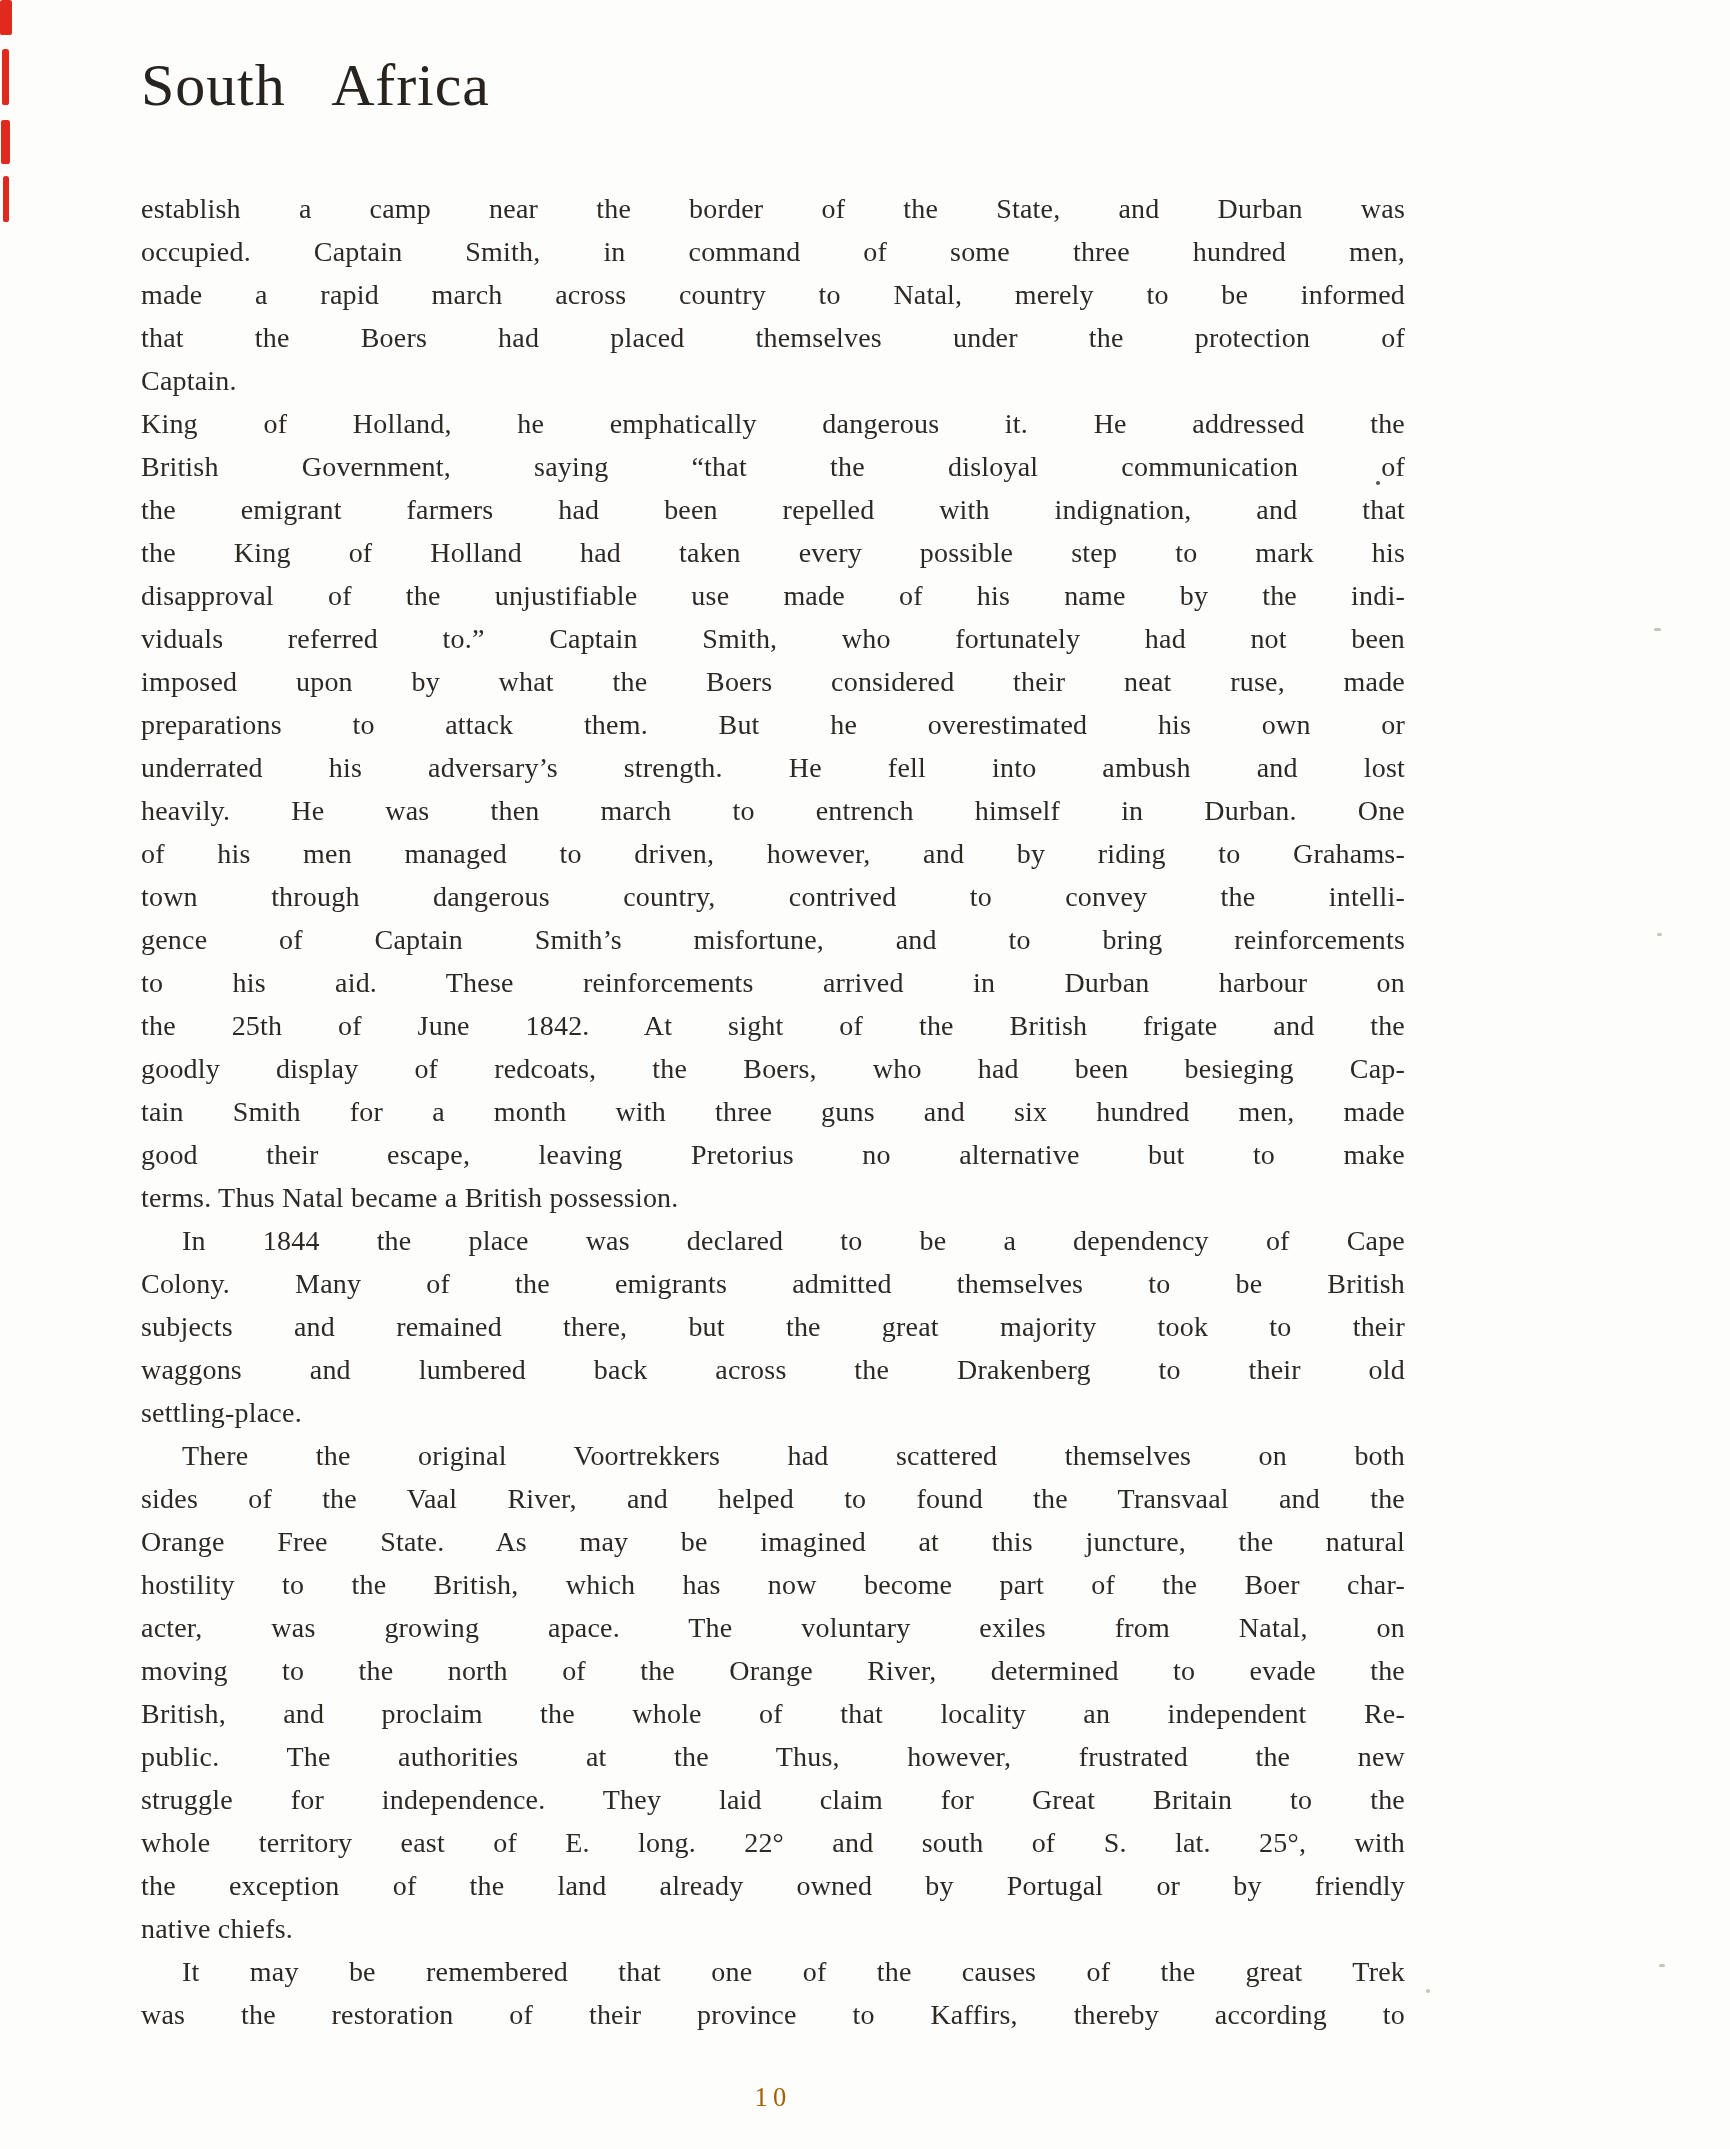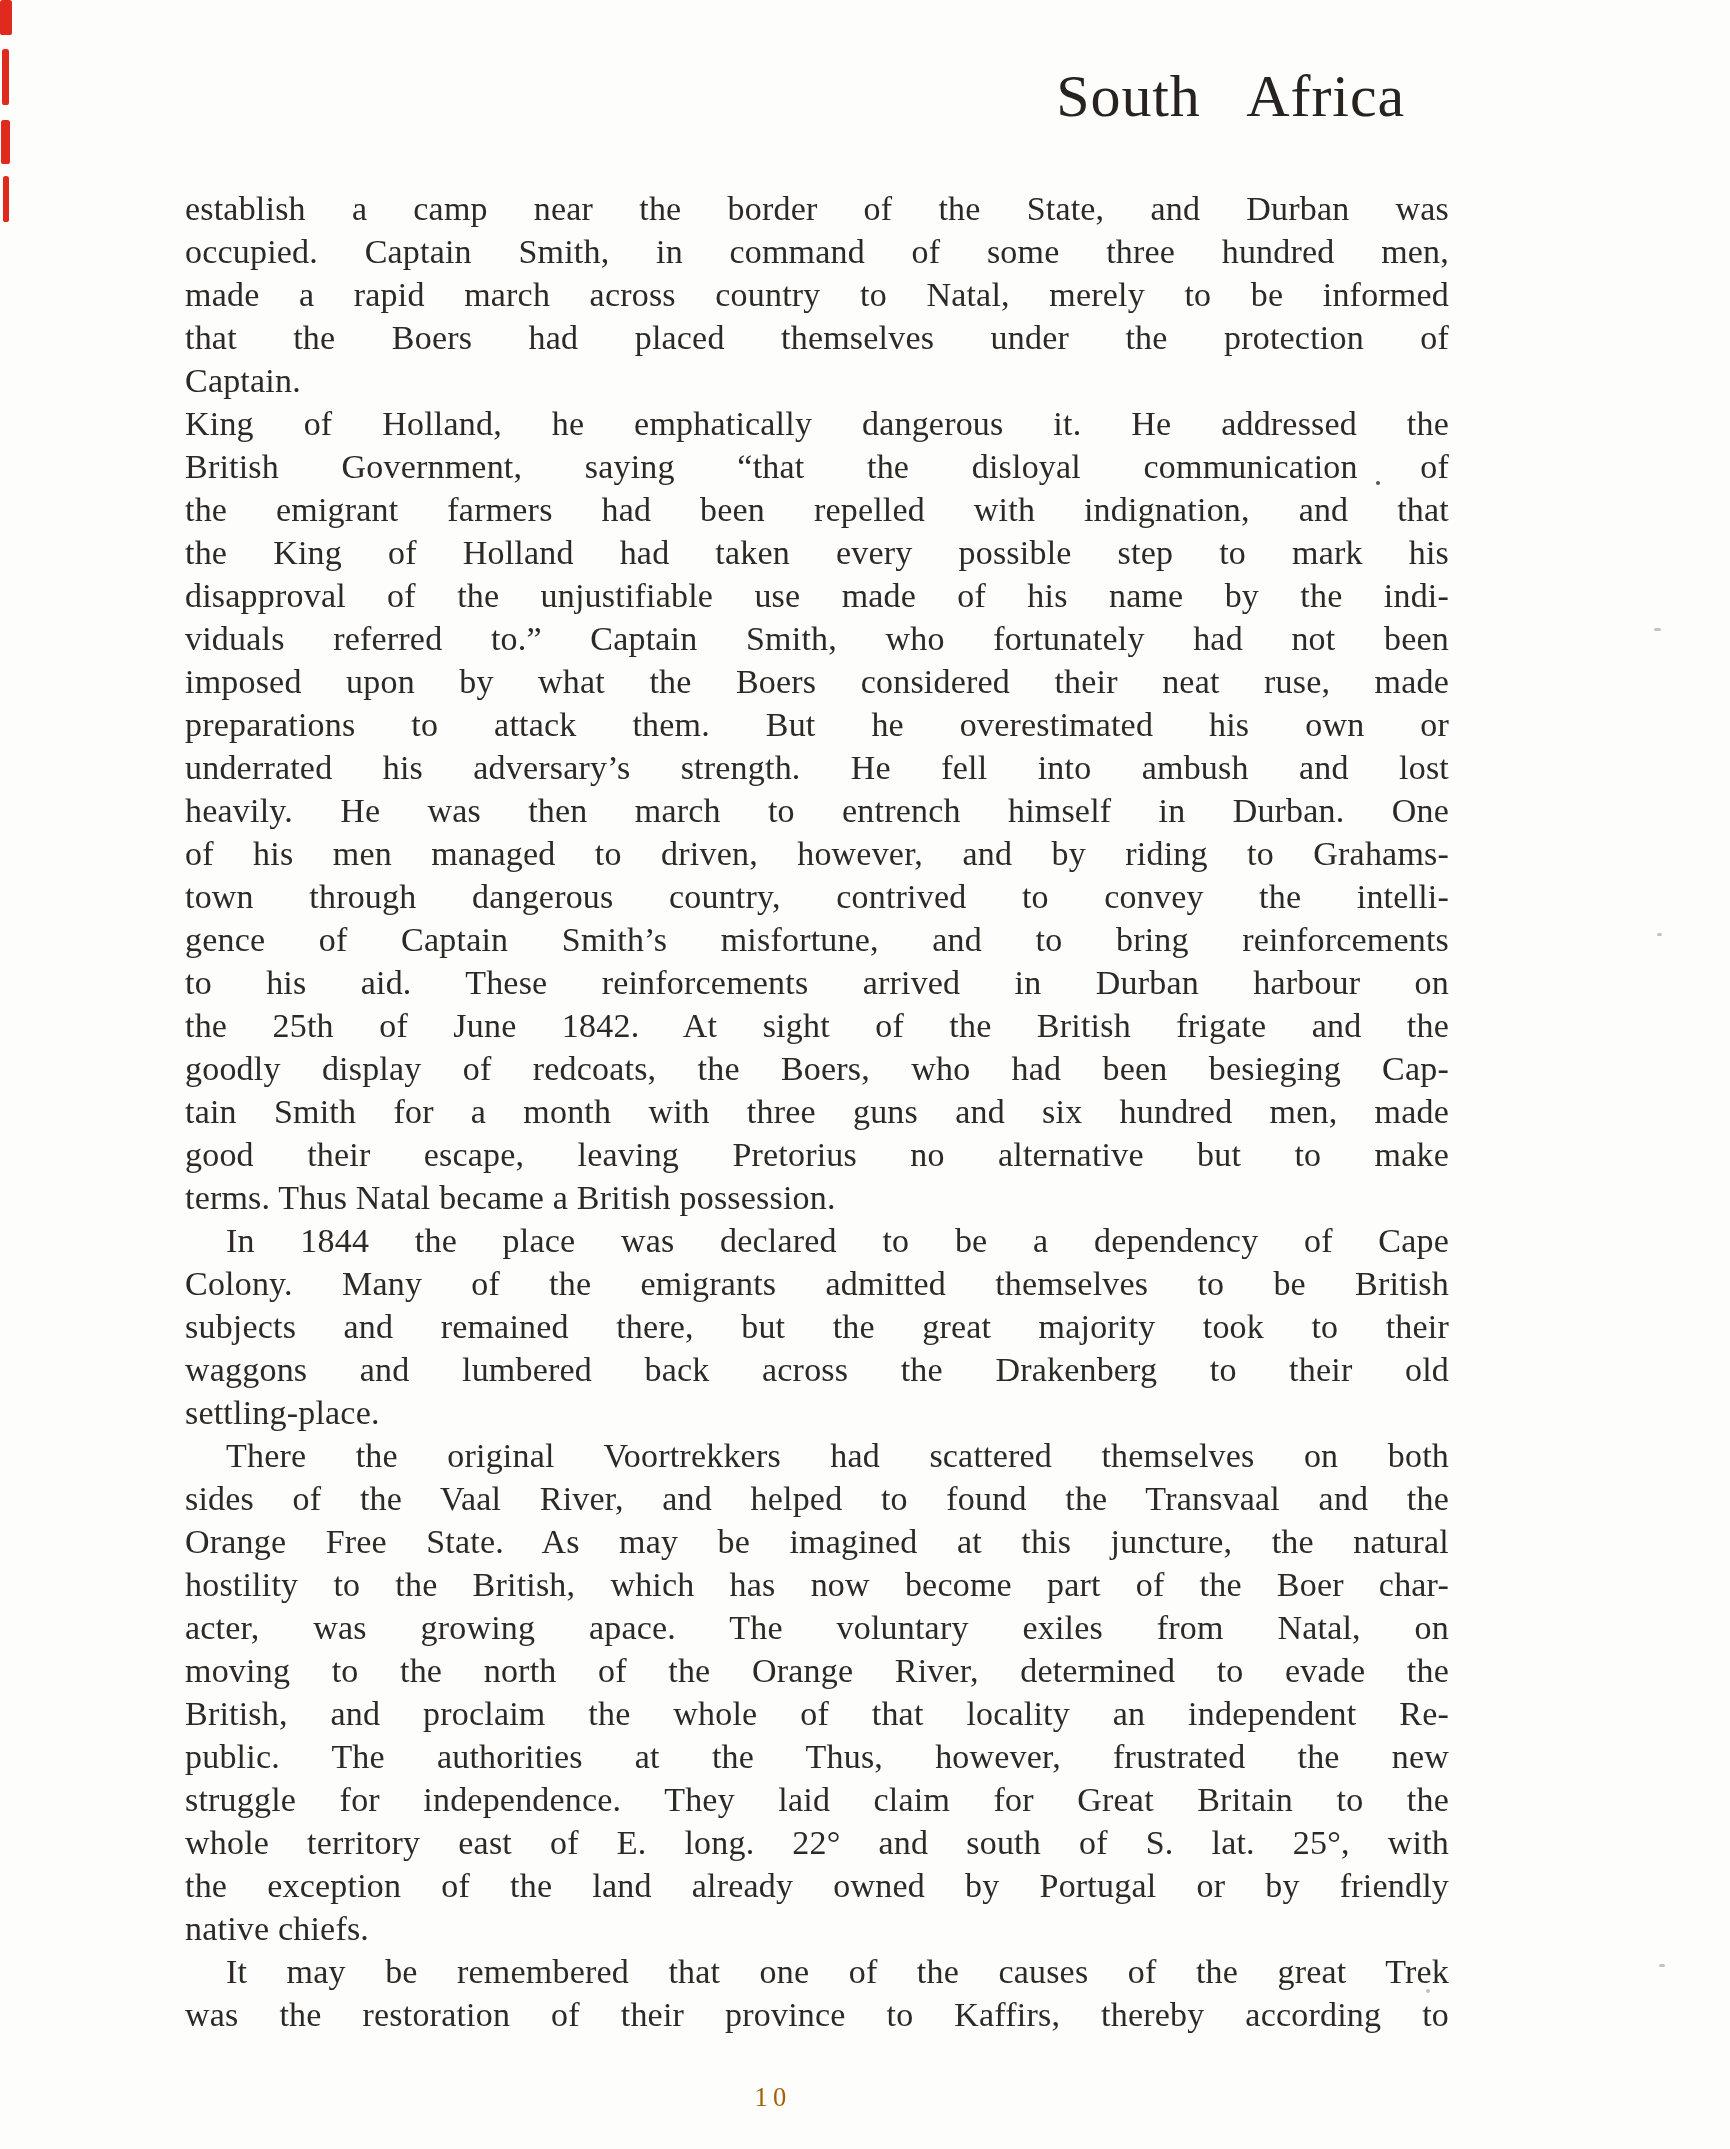--- a/index.html
+++ b/index.html
@@ -13,40 +13,39 @@
   .page {
     position: relative;
     width: 1730px;
     height: 2149px;
     background: #fdfdfb;
     font-family: "Liberation Serif", "DejaVu Serif", serif;
     color: #2d2a26;
   }
   .title {
     position: absolute;
-    top: 62px;
+    top: 51px;
     left: 141px;
     width: 1264px;
     margin: 0;
-    text-align: right;
+    text-align: left;
     font-size: 60px;
     font-weight: 400;
     letter-spacing: 0.9px;
     word-spacing: 0.55em;
     color: #272420;
   }
   .text-block {
     position: absolute;
     top: 187px;
     left: 141px;
     width: 1264px;
-    font-size: 34px;
+    font-size: 28px;
     line-height: 43px;
     letter-spacing: 0.2px;
-    margin-left: 44px;
   }
   .line {
     text-align: justify;
     text-align-last: justify;
     white-space: normal;
   }
   .line.pend { text-align-last: left; }
   .line.indent { text-indent: 41px; }
   .page-number {
     position: absolute;

